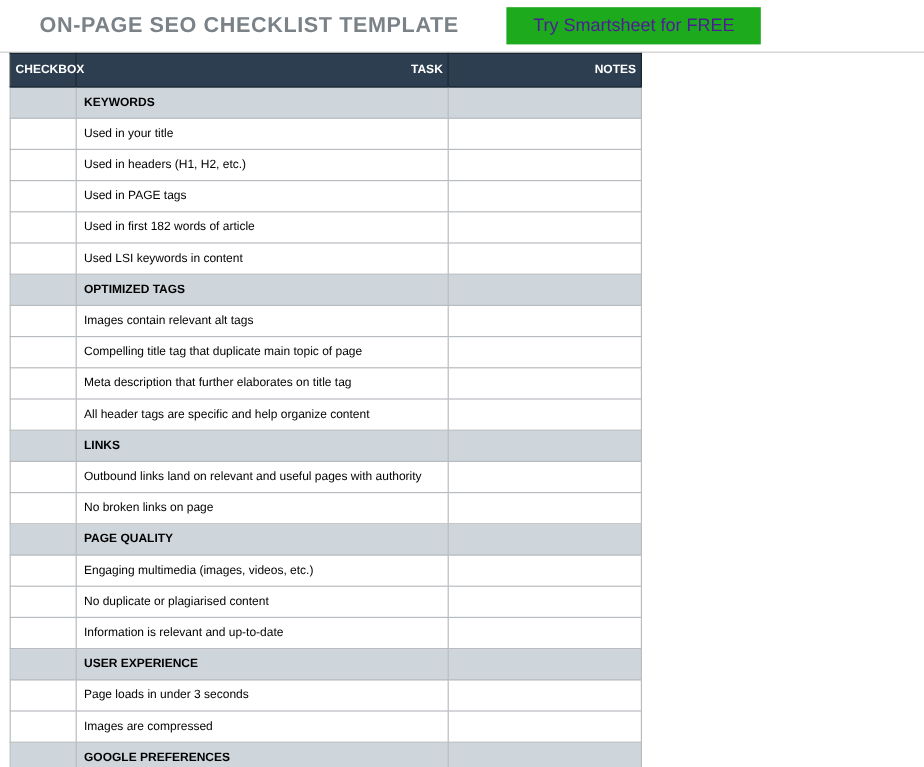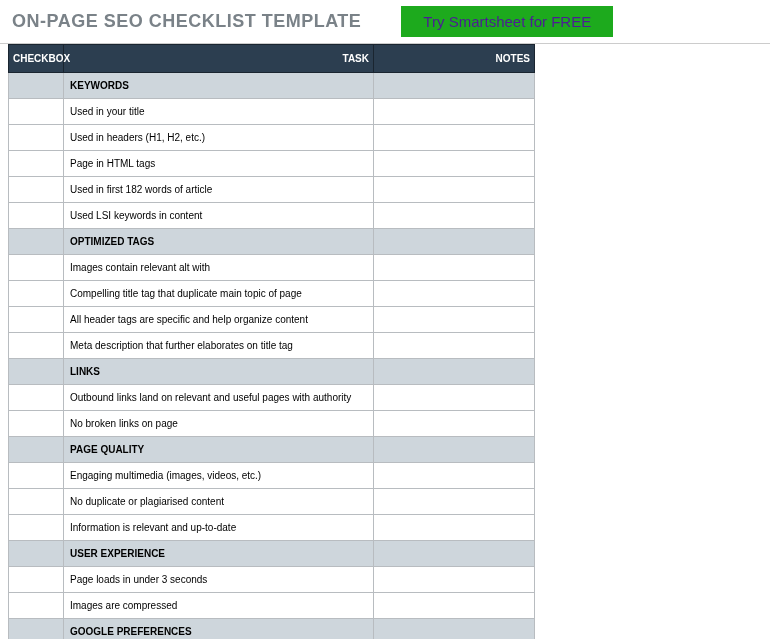--- a/index.html
+++ b/index.html
@@ -1,18 +1,18 @@
 <!DOCTYPE html>
 <html><head>
 <meta charset="utf-8">
 <style>
 * { box-sizing: border-box; margin: 0; padding: 0; }
 body { font-family: Arial, sans-serif; background: #fff; width: 770px; }
 .header-bar { display: flex; align-items: center; padding: 6px 12px; border-bottom: 1px solid #ccc; }
-.page-title { color: #7a8288; font-size: 18px; font-weight: bold; letter-spacing: 0.5px; flex: 0 0 auto; margin-right: 40px; }
+.page-title { color: #7a8288; font-size: 18px; font-weight: bold; letter-spacing: 0.5px; flex: 0 0 auto; margin-right: 40px; margin-left: 21px; }
 .cta-button { background: #1daa1d; color: #4c1d95; border: none; padding: 7px 22px; font-size: 15px; cursor: pointer; }
 .table-wrap { padding: 0 8px; }
 table { border-collapse: collapse; width: 526px; table-layout: fixed; }
 th { background: #2c3e50; color: #fff; font-size: 10px; font-weight: bold; text-align: right; padding: 8px 4px; border: 1px solid #1a2530; }
 th.col-checkbox { width: 55px; }
 th.col-task { width: 310px; }
 th.col-notes { width: 161px; }
 td { border: 1px solid #b8bcc0; font-size: 10px; padding: 7px 6px; vertical-align: middle; }
 tr.section td { background: #ced6dc; font-weight: bold; font-size: 10px; }
 tr.section td.cb { background: #ced6dc; }
@@ -48,56 +48,56 @@
           <td class="task">Used in your title</td>
           <td class="notes"></td>
         </tr>
         <tr>
           <td class="cb"></td>
           <td class="task">Used in headers (H1, H2, etc.)</td>
           <td class="notes"></td>
         </tr>
         <tr>
           <td class="cb"></td>
-          <td class="task">Page in HTML tags</td>
+          <td class="task">Used in PAGE tags</td>
           <td class="notes"></td>
         </tr>
         <tr>
           <td class="cb"></td>
           <td class="task">Used in first 182 words of article</td>
           <td class="notes"></td>
         </tr>
         <tr>
           <td class="cb"></td>
           <td class="task">Used LSI keywords in content</td>
           <td class="notes"></td>
         </tr>
         <tr class="section">
           <td class="cb"></td>
           <td class="task">OPTIMIZED TAGS</td>
           <td class="notes"></td>
         </tr>
         <tr>
           <td class="cb"></td>
-          <td class="task">Images contain relevant alt with</td>
+          <td class="task">Images contain relevant alt tags</td>
           <td class="notes"></td>
         </tr>
         <tr>
           <td class="cb"></td>
           <td class="task">Compelling title tag that duplicate main topic of page</td>
           <td class="notes"></td>
         </tr>
         <tr>
           <td class="cb"></td>
-          <td class="task">All header tags are specific and help organize content</td>
+          <td class="task">Meta description that further elaborates on title tag</td>
           <td class="notes"></td>
         </tr>
         <tr>
           <td class="cb"></td>
-          <td class="task">Meta description that further elaborates on title tag</td>
+          <td class="task">All header tags are specific and help organize content</td>
           <td class="notes"></td>
         </tr>
         <tr class="section">
           <td class="cb"></td>
           <td class="task">LINKS</td>
           <td class="notes"></td>
         </tr>
         <tr>
           <td class="cb"></td>
           <td class="task">Outbound links land on relevant and useful pages with authority</td>

